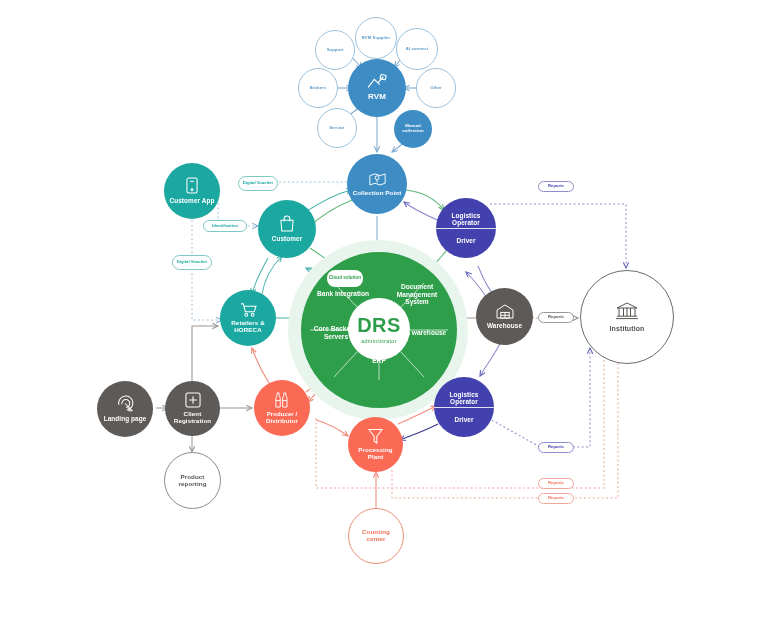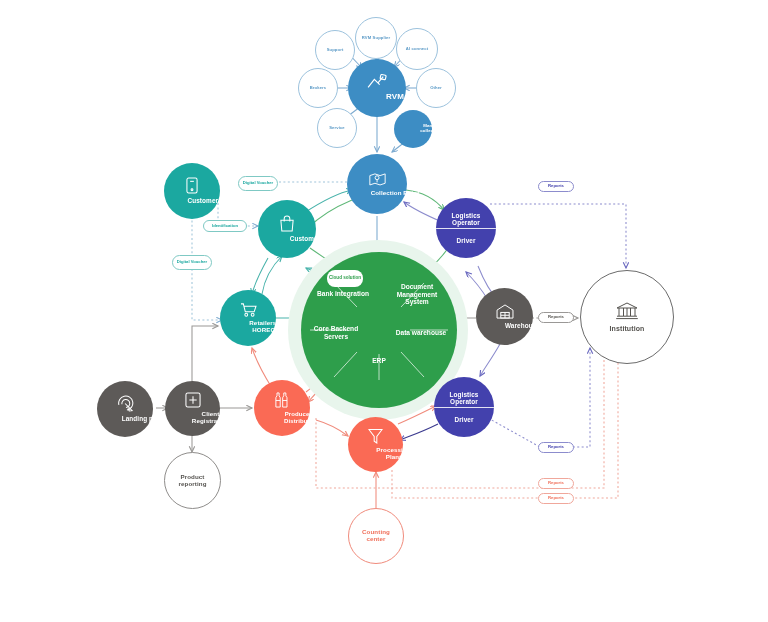--- a/index.html
+++ b/index.html
@@ -3,21 +3,21 @@
 <meta charset="utf-8">
 <style>
   html,body{margin:0;padding:0;background:#ffffff;}
   body{width:768px;height:622px;font-family:"Liberation Sans",sans-serif;overflow:hidden;}
   #stage{position:relative;width:768px;height:622px;background:#fff;}
   svg.layer{position:absolute;left:0;top:0;width:768px;height:622px;overflow:visible;}
   .node{position:absolute;border-radius:50%;display:flex;flex-direction:column;
         align-items:center;justify-content:center;box-sizing:border-box;text-align:center;}
   .node .lbl{font-weight:bold;line-height:1.12;letter-spacing:.1px;}
   .node .ico{display:flex;align-items:center;justify-content:center;}
-  .filled .lbl{color:#fff;padding-left:36px;}
+  .filled .lbl{color:#fff;}
   .outline{background:#fff;}
   .pill{position:absolute;border-radius:9px;background:#fff;display:flex;
         align-items:center;justify-content:center;text-align:center;box-sizing:border-box;
         line-height:1.05;font-weight:bold;}
   .hub-label{position:absolute;text-align:center;color:#fff;font-weight:bold;line-height:1.15;}
   #drs-core{position:absolute;border-radius:50%;background:#fff;display:flex;
             flex-direction:column;align-items:center;justify-content:center;}
   #drs-core .t1{color:#2e9e4b;font-weight:bold;font-size:20px;letter-spacing:.5px;}
   #drs-core .t2{color:#2e9e4b;font-size:5.5px;letter-spacing:.3px;margin-top:1px;}
   .halo{position:absolute;border-radius:50%;background:#e8f5ec;}
@@ -147,20 +147,24 @@
   <div class="badge" style="left:327px;top:270px;width:36px;height:17px;font-size:4.6px;">
     <span>Cloud solution</span>
   </div>
 
   <div class="hub-label" style="left:310px;top:290px;width:66px;font-size:6.6px;">Bank integration</div>
   <div class="hub-label" style="left:386px;top:283px;width:62px;font-size:6.6px;">Document Management System</div>
   <div class="hub-label" style="left:310px;top:325px;width:52px;font-size:6.6px;">Core Backend Servers</div>
   <div class="hub-label" style="left:394px;top:329px;width:54px;font-size:6.6px;">Data warehouse</div>
   <div class="hub-label" style="left:356px;top:357px;width:46px;font-size:6.6px;">ERP</div>
 
+  <div id="drs-core" style="left:348px;top:298px;width:62px;height:62px;">
+    <div class="t1">DRS</div>
+    <div class="t2">administrator</div>
+  </div>
 
   <div class="node filled" style="left:348px;top:59px;width:58px;height:58px;background:#3d8dc4;">
     <div class="ico">
       <svg width="22" height="16" viewBox="0 0 24 18" fill="none" stroke="#fff" stroke-width="1.3">
         <path d="M2,15 L9,6 L15,12"></path>
           <path d="M13,10 L19,3"></path>
         <rect x="16" y="1" width="6" height="5" rx="1" transform="rotate(12 19 3)"></rect>
       </svg>
     </div>
     <div class="lbl" style="font-size:8px;margin-top:3px;">RVM</div>

